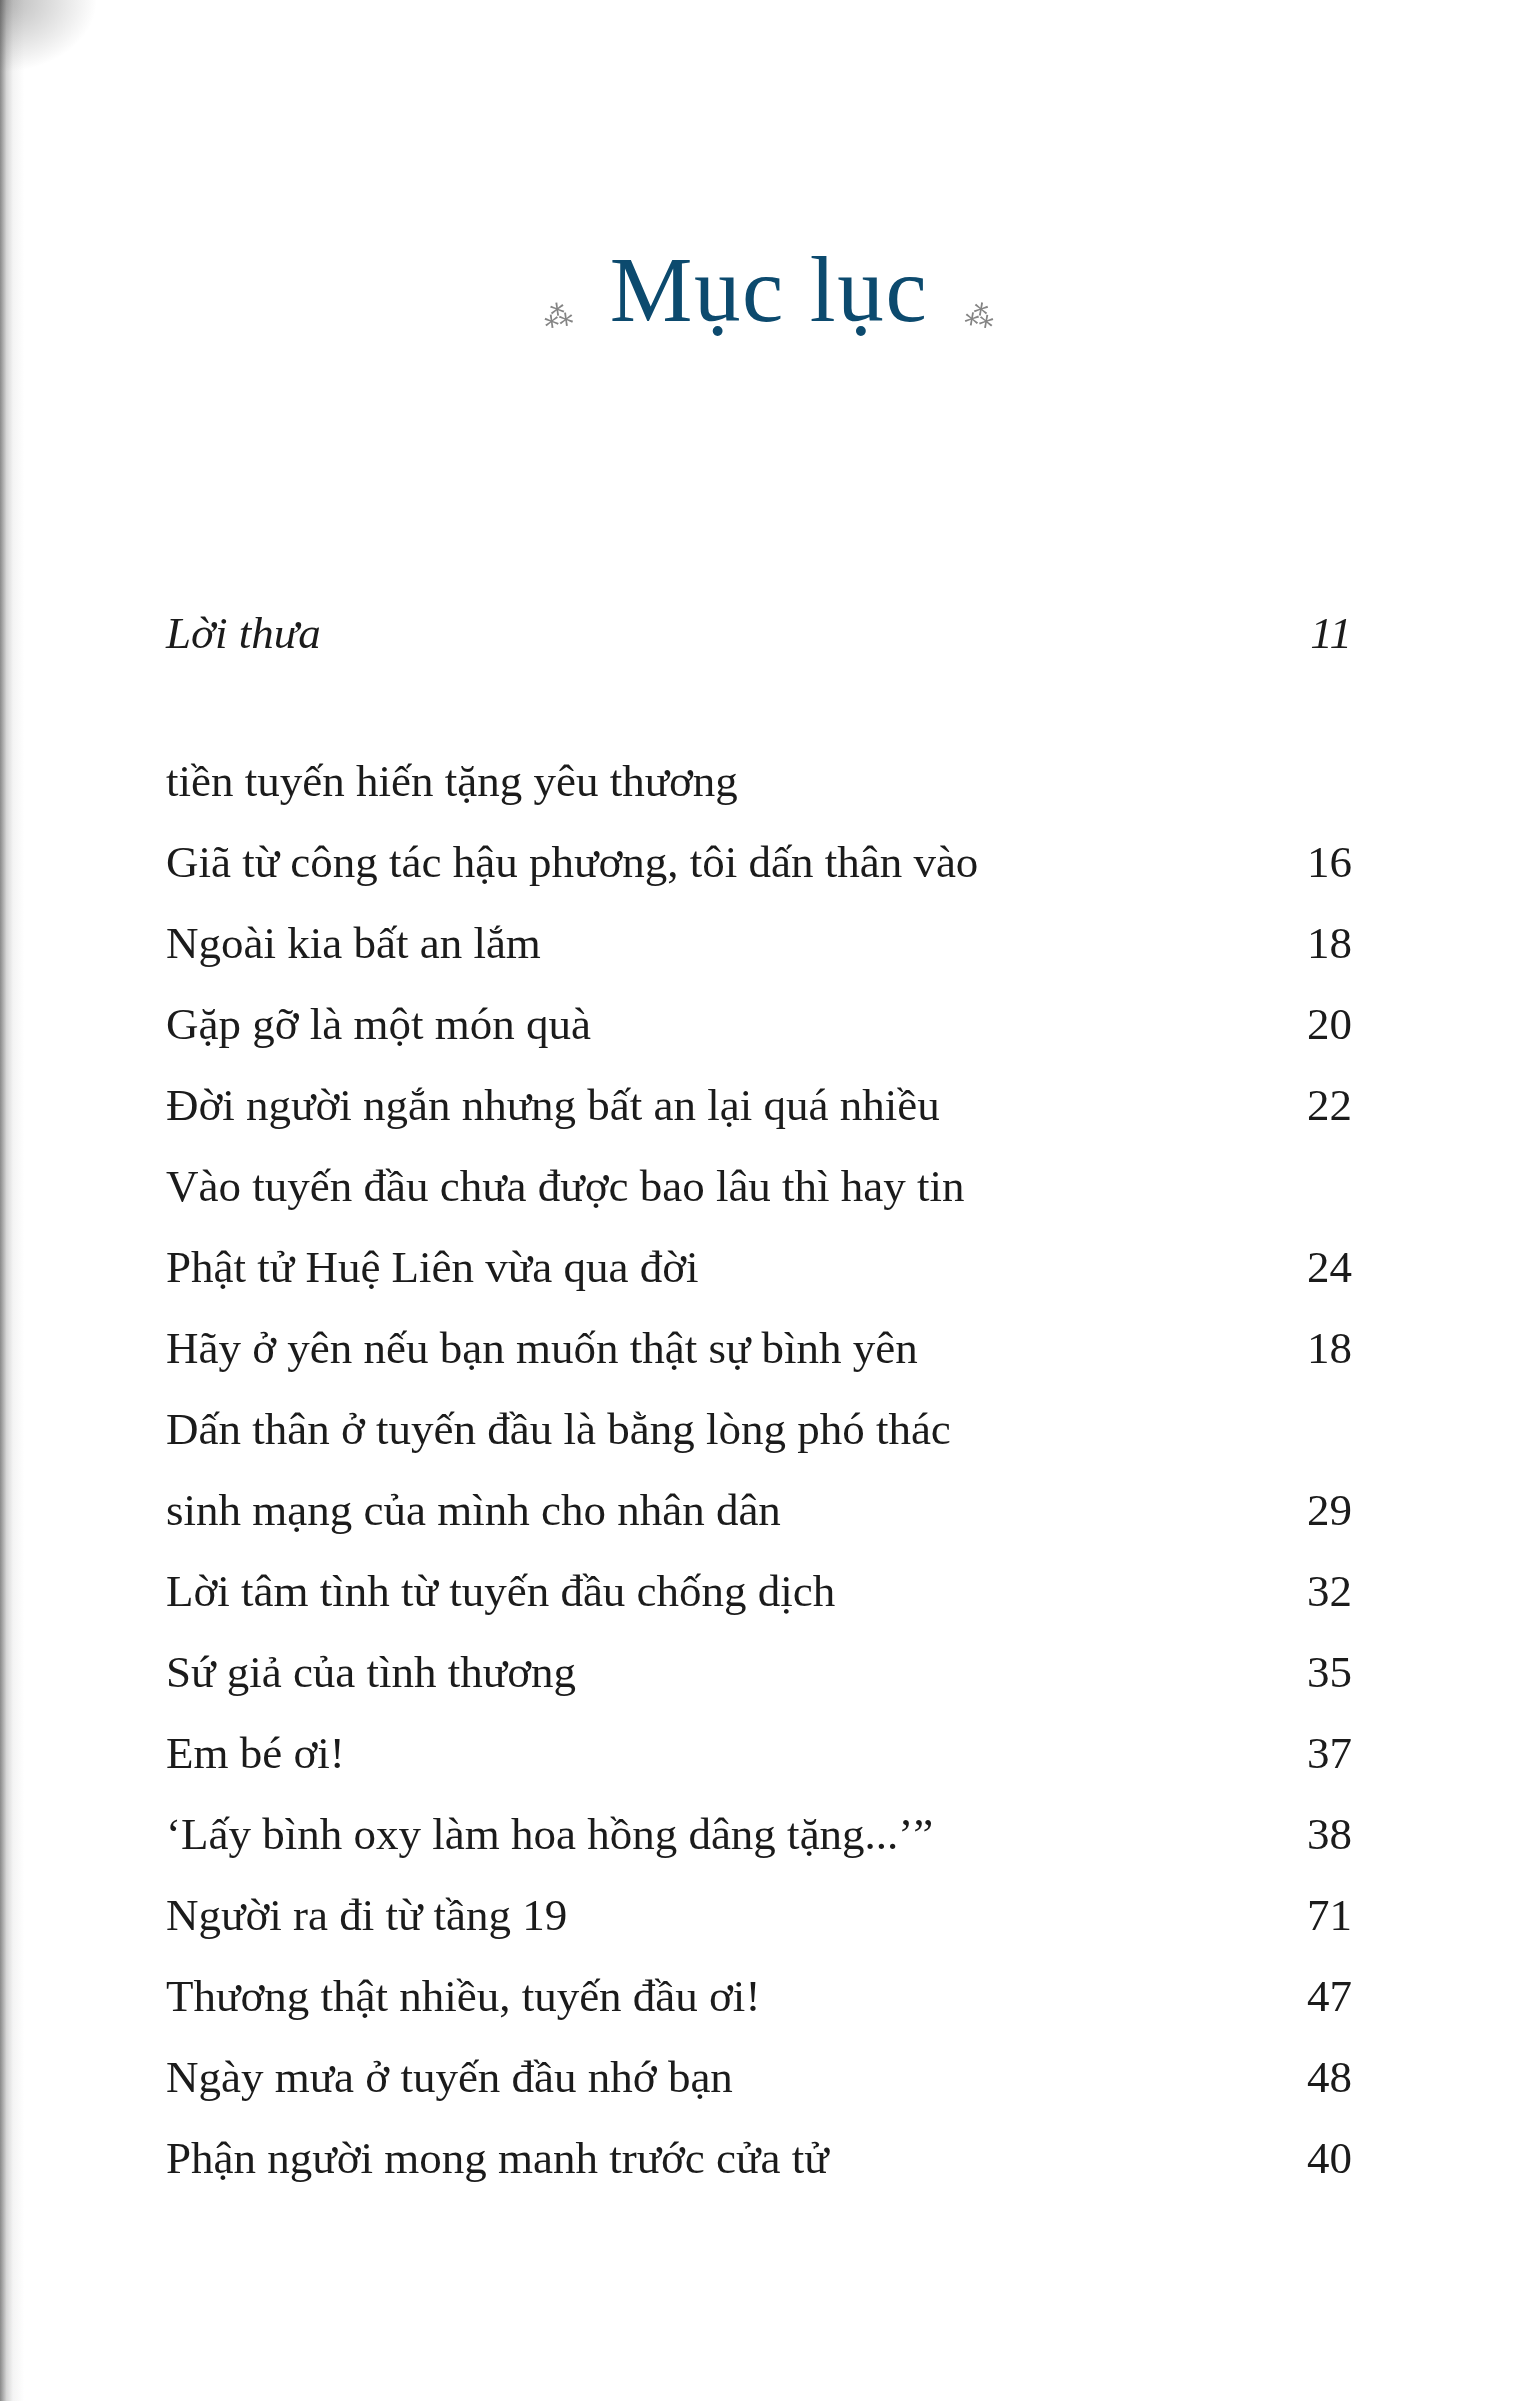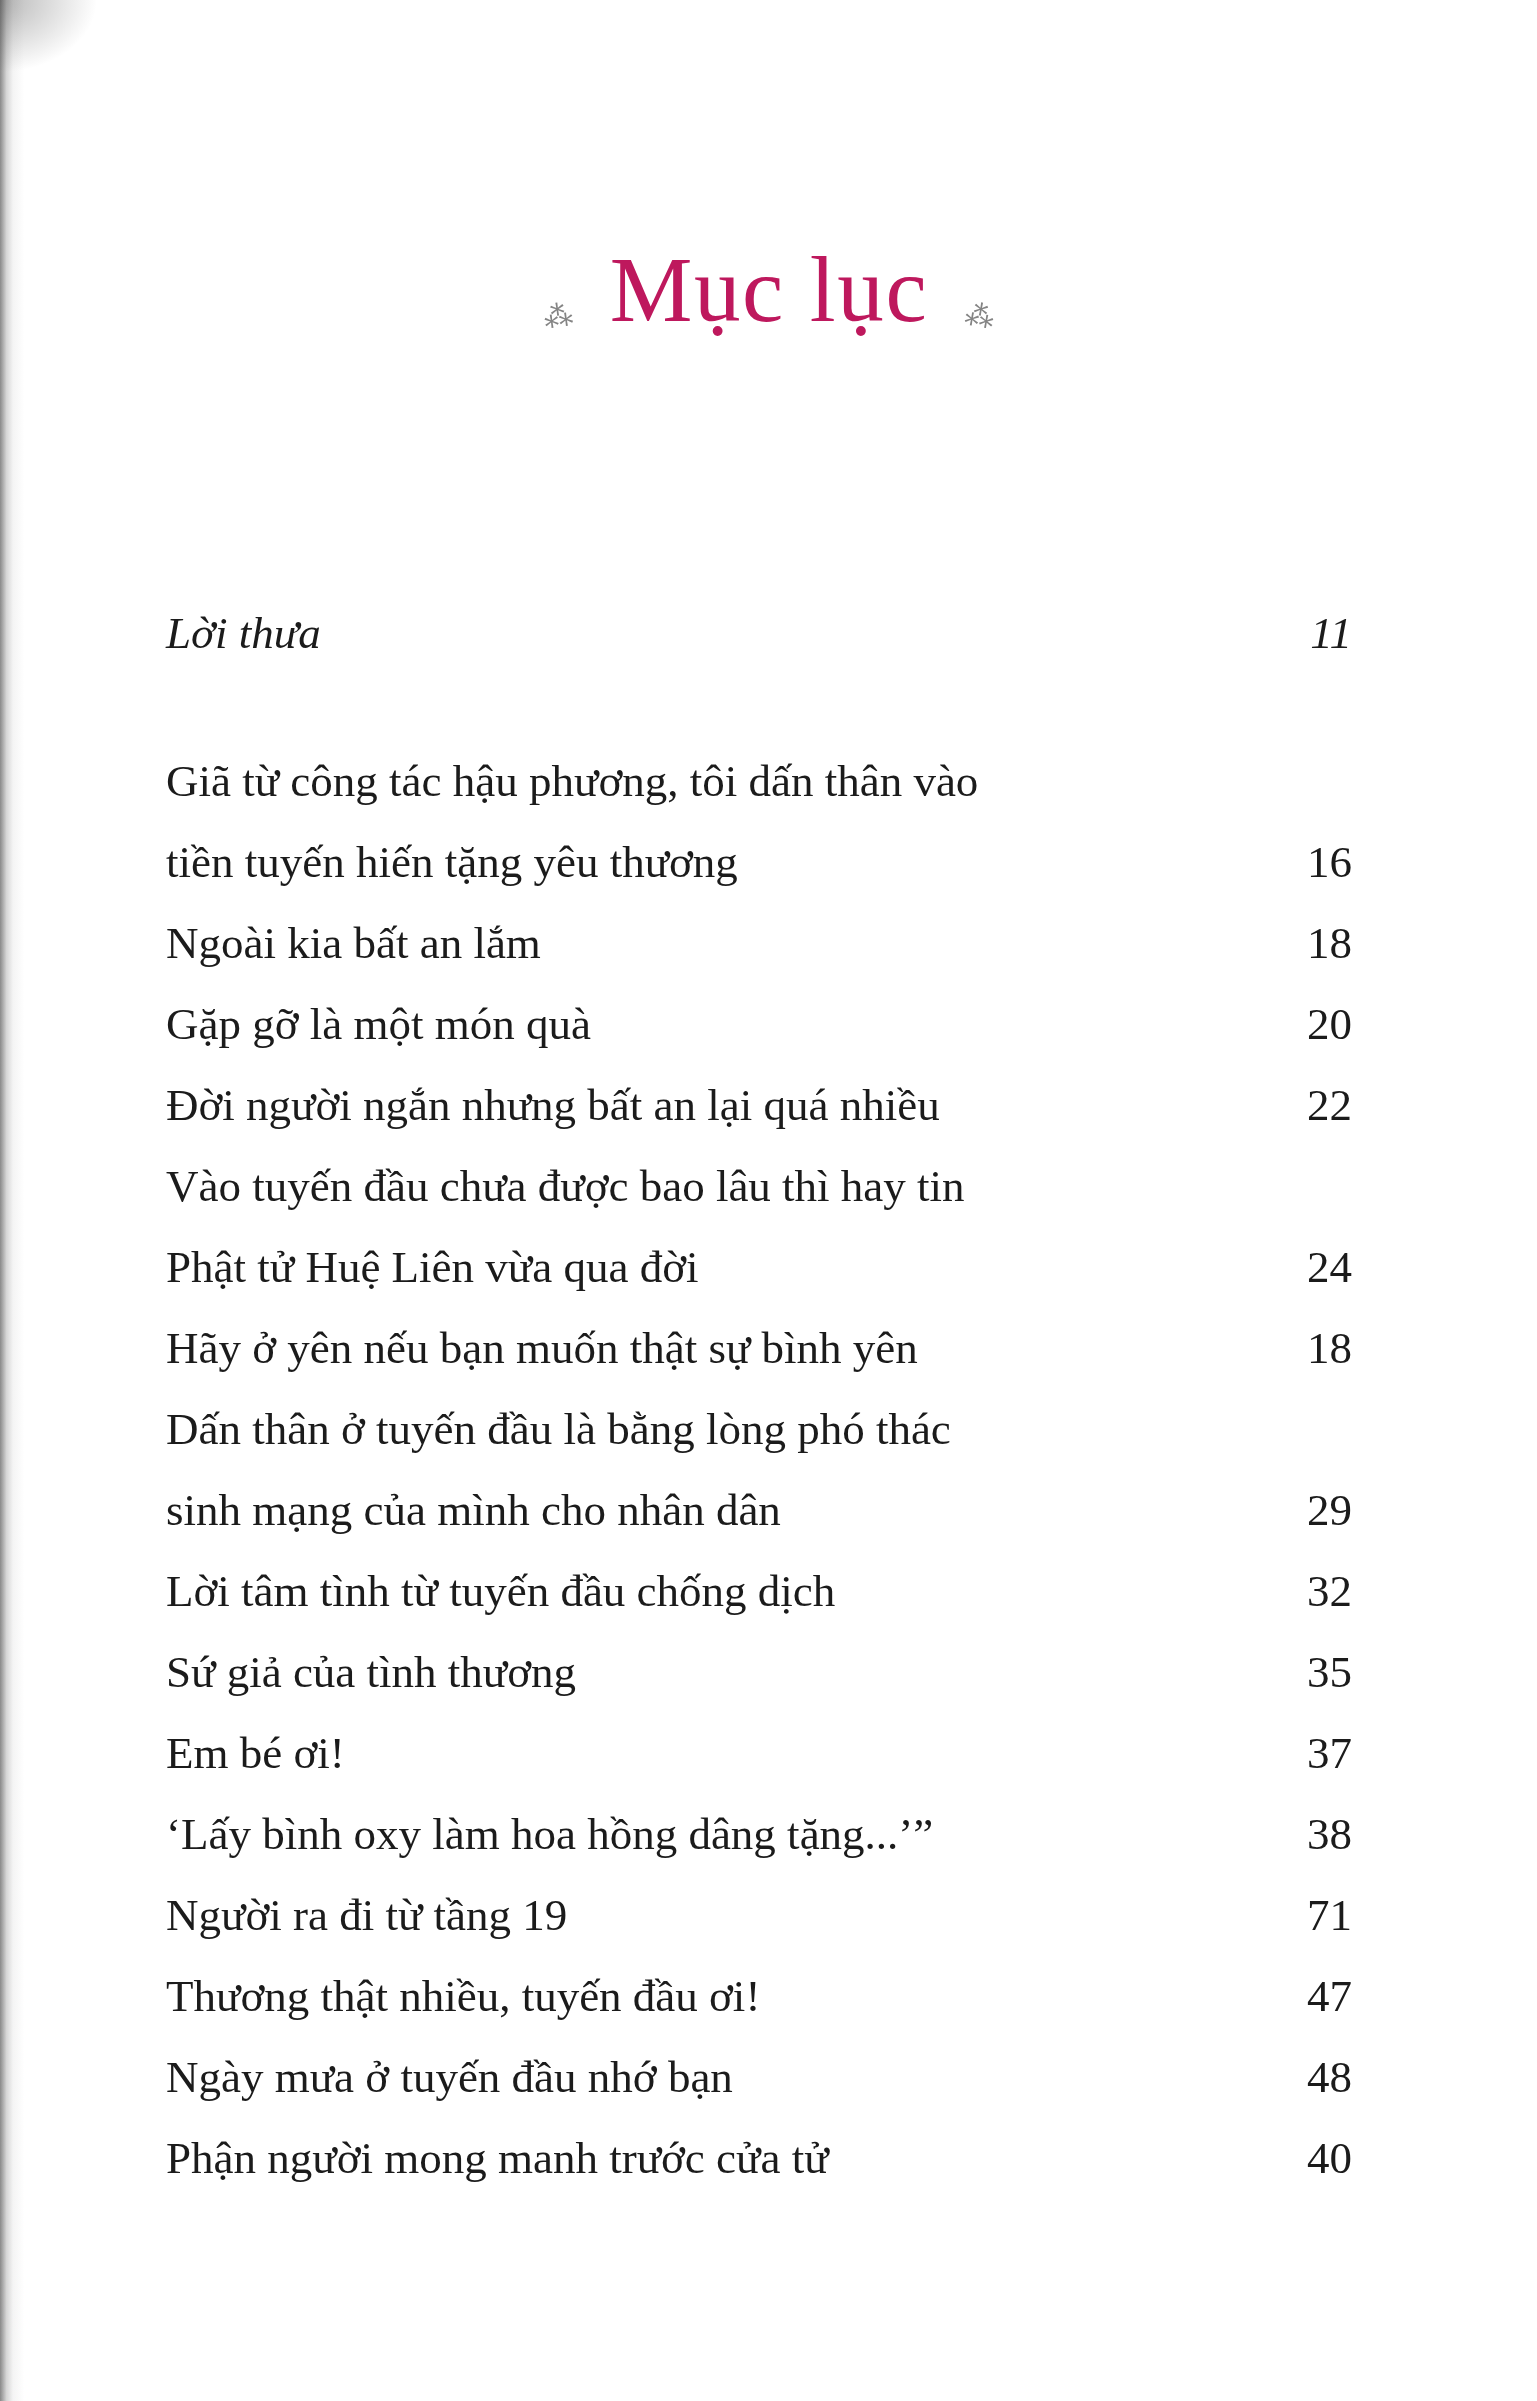--- a/index.html
+++ b/index.html
@@ -44,21 +44,21 @@
     left: 0;
     width: 100%;
     display: flex;
     justify-content: center;
     align-items: flex-end;
     gap: 37px;
   }
   .page-title {
     font-size: 93px;
     line-height: 1.0;
-    color: #be185d;
+    color: #0c4a6e;
     letter-spacing: 1.6px;
   }
   .ornament {
     font-size: 29px;
     color: #6f6f6f;
     padding-bottom: 3.3px;
     transform: rotate(-8deg);
     opacity: 0.85;
   }
   .ornament.right { transform: rotate(10deg); }
@@ -113,22 +113,22 @@
 <div class="toc" id="toc">
   <div class="entry italic gap-after">
     <div class="titles">
         <div class="line">Lời thưa</div>
       </div>
     <div class="pagenum">11</div>
   </div>
 
   <div class="entry">
     <div class="titles">
+        <div class="line">tiền tuyến hiến tặng yêu thương</div>
         <div class="line">Giã từ công tác hậu phương, tôi dấn thân vào</div>
-        <div class="line">tiền tuyến hiến tặng yêu thương</div>
       </div>
     <div class="pagenum">16</div>
   </div>
 
   <div class="entry">
     <div class="titles">
         <div class="line">Ngoài kia bất an lắm</div>
       </div>
     <div class="pagenum">18</div>
   </div>

